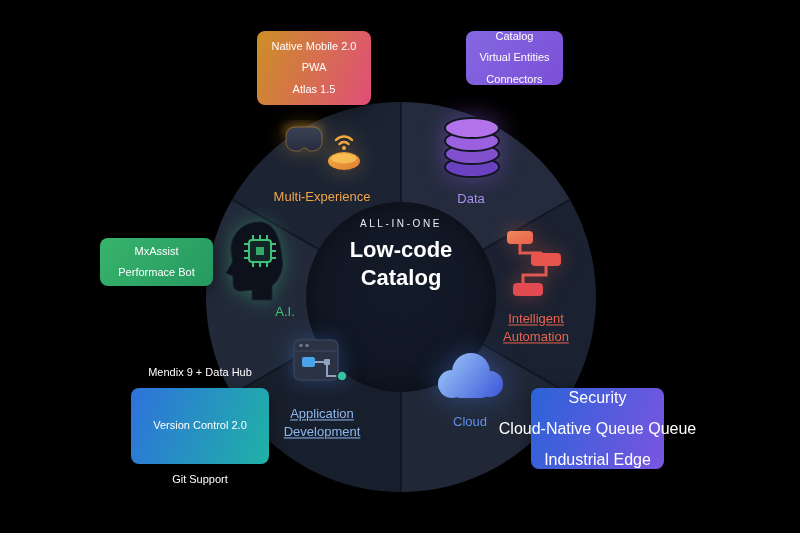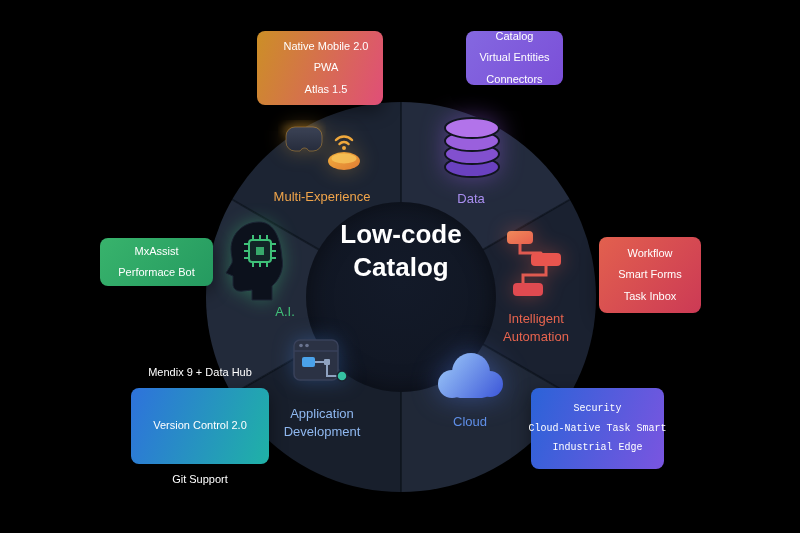--- a/index.html
+++ b/index.html
@@ -28,69 +28,70 @@
   .d120{transform:translate(-50%,-50%) rotate(120deg);}
   .inner-circle{
     position:absolute;left:306px;top:202px;width:190px;height:190px;border-radius:50%;
     background:radial-gradient(circle at 50% 42%, #131a29 0%, #111724 60%, #0f1420 100%);
     box-shadow:inset 0 0 24px rgba(0,0,0,.45);
   }
   .center-text{
     position:absolute;left:301px;top:218px;width:200px;text-align:center;color:#fff;
   }
   .kicker{font-size:10px;letter-spacing:2.6px;color:#e9edf4;margin-bottom:7px;}
-  .big-title{font-size:26px;font-weight:bold;line-height:1.25;}
+  .big-title{font-size:22px;font-weight:bold;line-height:1.25;}
   
   .icon{position:absolute;transform:translate(-50%,-50%);}
   .icon-multi {left:322px;top:149px;filter:drop-shadow(0 0 10px rgba(232,168,60,.35));}
   .icon-data  {left:472px;top:150px;filter:drop-shadow(0 0 12px rgba(150,90,230,.45));}
   .icon-ia    {left:537px;top:267px;filter:drop-shadow(0 0 10px rgba(226,90,70,.45));}
   .icon-cloud {left:470px;top:376px;filter:drop-shadow(0 0 14px rgba(80,120,230,.45));}
   .icon-appdev{left:322px;top:367px;filter:drop-shadow(0 0 10px rgba(70,130,220,.35));}
   .icon-ai    {left:257px;top:262px;filter:drop-shadow(0 0 9px rgba(62,192,120,.40));}
   
   .seg-label{
     position:absolute;transform:translate(-50%,-50%);
     font-size:13px;text-align:center;line-height:1.35;white-space:nowrap;
   }
-  .seg-label.wrap{white-space:normal;}
+  .seg-label.wrap{white-space:normal;text-decoration:underline;}
   .label-multi {left:322px;top:197px;color:#f0a44a;}
   .label-data  {left:471px;top:199px;color:#a98ef0;}
   .label-ia    {left:536px;top:328px;width:82px;color:#e8644e;}
   .label-cloud {left:470px;top:422px;color:#5f8fe8;}
   .label-appdev{left:322px;top:423px;width:104px;color:#8fb8f0;}
   .label-ai    {left:261px;top:312px;color:#41c078;margin-left:24px;}
   
   .card{
     position:absolute;border-radius:8px;color:#fff;
     display:flex;flex-direction:column;justify-content:center;align-items:center;
     text-align:center;box-shadow:0 6px 18px rgba(0,0,0,.45);
   }
   .card-line{font-size:11px;line-height:1.95;white-space:nowrap;}
-  .card-multi   {left:257px;top:31px; width:114px;height:74px;background:linear-gradient(110deg,#cc8f26,#e04e78);padding-left:12px;}
+  .card-multi   {left:257px;top:31px; width:114px;height:74px;background:linear-gradient(110deg,#cc8f26,#e04e78);}
   .card-data    {left:466px;top:31px; width:97px; height:54px;background:linear-gradient(130deg,#8468e0,#7b4fd8);}
   .card-workflow{left:599px;top:237px;width:102px;height:76px;background:linear-gradient(130deg,#e2604e,#cc3a55);}
   .card-mxassist{left:100px;top:238px;width:113px;height:48px;background:linear-gradient(130deg,#38b36c,#259a60);}
   .card-mendix  {left:131px;top:388px;width:138px;height:76px;background:linear-gradient(110deg,#2e72dc,#1fb2a6);gap:32px;}
   .card-security{left:531px;top:388px;width:133px;height:81px;background:linear-gradient(110deg,#2b63d8,#7a55e0);}
-  .card-security .card-line{font-size:10px;font-family:Liberation Mono, monospace;}
+  .card-security .card-line{font-size:16px;}
 </style>
 </head>
 <body>
 
 <div class="stage">
 
   <div class="wheel">
     <div class="divider d0"></div>
     <div class="divider d60"></div>
     <div class="divider d120"></div>
   </div>
 
   <div class="inner-circle"></div>
   <div class="center-text">
+    <div class="kicker">ALL-IN-ONE</div>
     <div class="big-title">Low-code</div>
     <div class="big-title">Catalog</div>
   </div>
 
   <div class="icon icon-multi">
     <svg width="92" height="58" viewBox="0 0 92 58">
       <defs>
         <linearGradient id="gHead" x1="0" y1="0" x2="0" y2="1">
           <stop offset="0" stop-color="#3c4356"></stop>
             <stop offset="1" stop-color="#262c3c"></stop>
@@ -203,36 +204,31 @@
     <div class="card-line">PWA</div>
     <div class="card-line">Atlas 1.5</div>
   </div>
 
   <div class="card card-data">
     <div class="card-line">Catalog</div>
     <div class="card-line">Virtual Entities</div>
     <div class="card-line">Connectors</div>
   </div>
 
-  <div class="card card-workflow">
-    <div class="card-line">Workflow</div>
-    <div class="card-line">Smart Forms</div>
-    <div class="card-line">Task Inbox</div>
-  </div>
 
   <div class="card card-mxassist">
     <div class="card-line">MxAssist</div>
     <div class="card-line">Performace Bot</div>
   </div>
 
   <div class="card card-mendix">
     <div class="card-line">Mendix 9 + Data Hub</div>
     <div class="card-line">Version Control 2.0</div>
     <div class="card-line">Git Support</div>
   </div>
 
   <div class="card card-security">
     <div class="card-line">Security</div>
-    <div class="card-line">Cloud-Native Task Smart</div>
+    <div class="card-line">Cloud-Native Queue Queue</div>
     <div class="card-line">Industrial Edge</div>
   </div>
 
 </div>
 
 </body></html>

